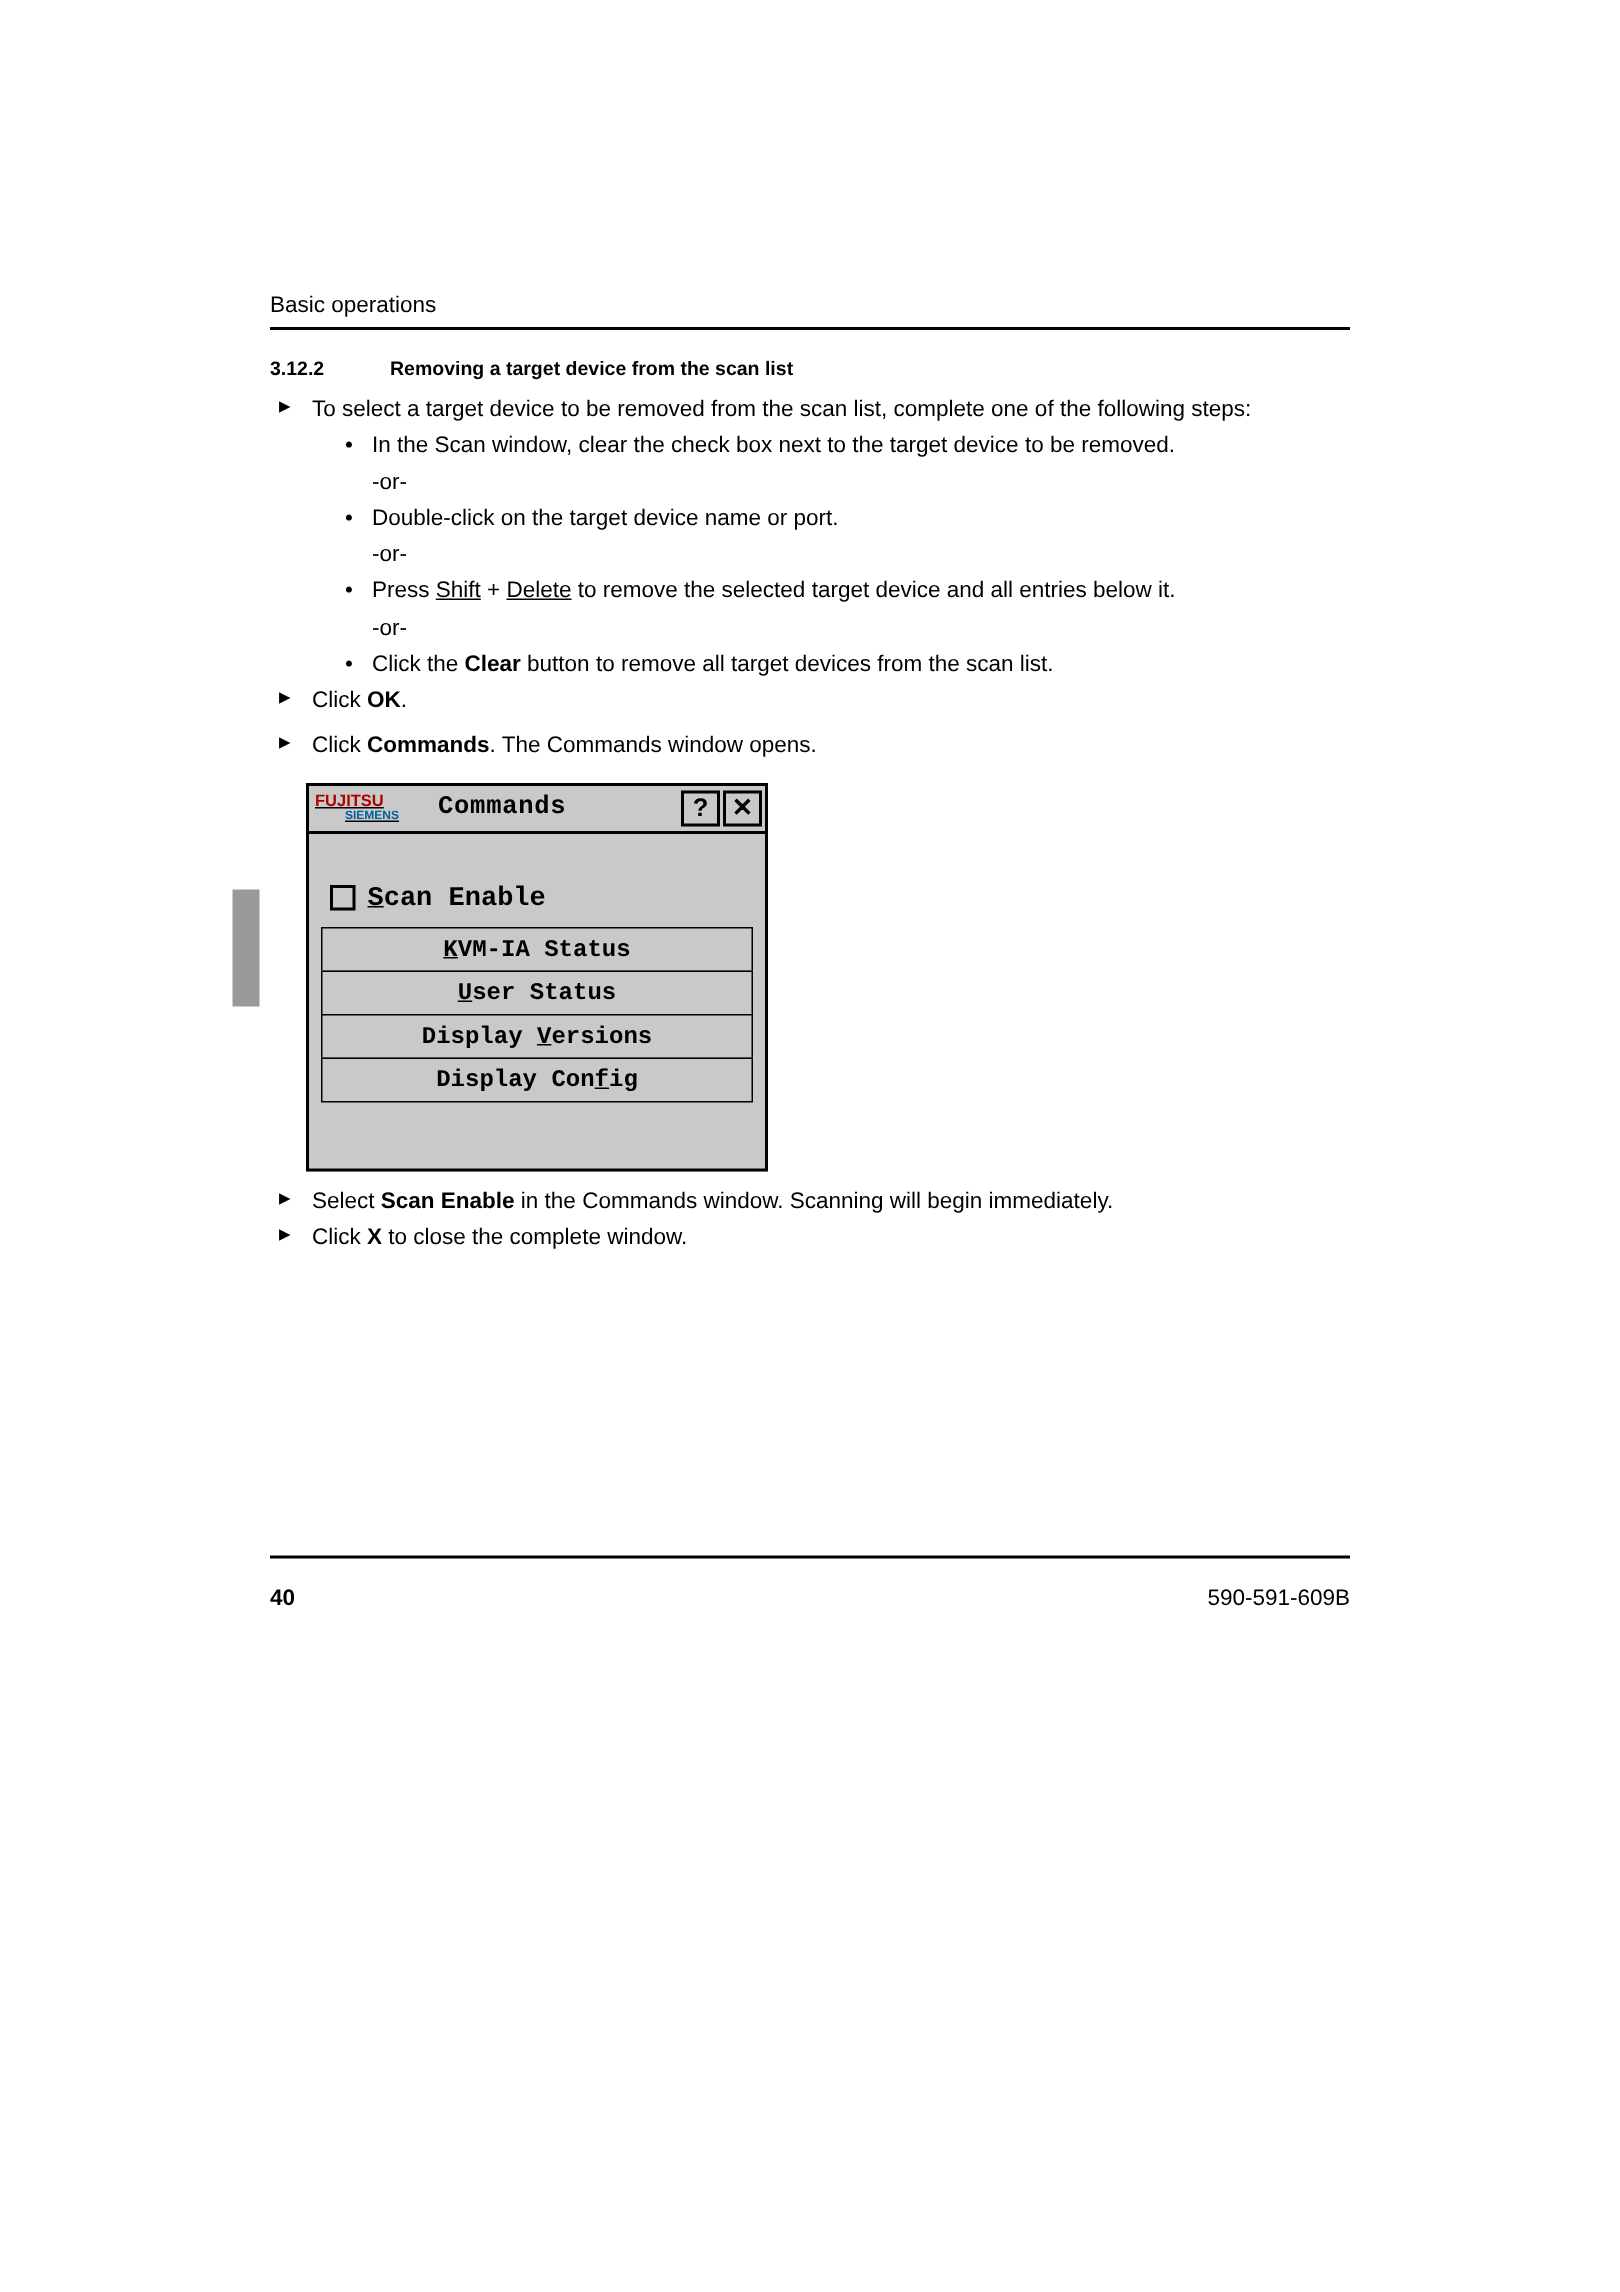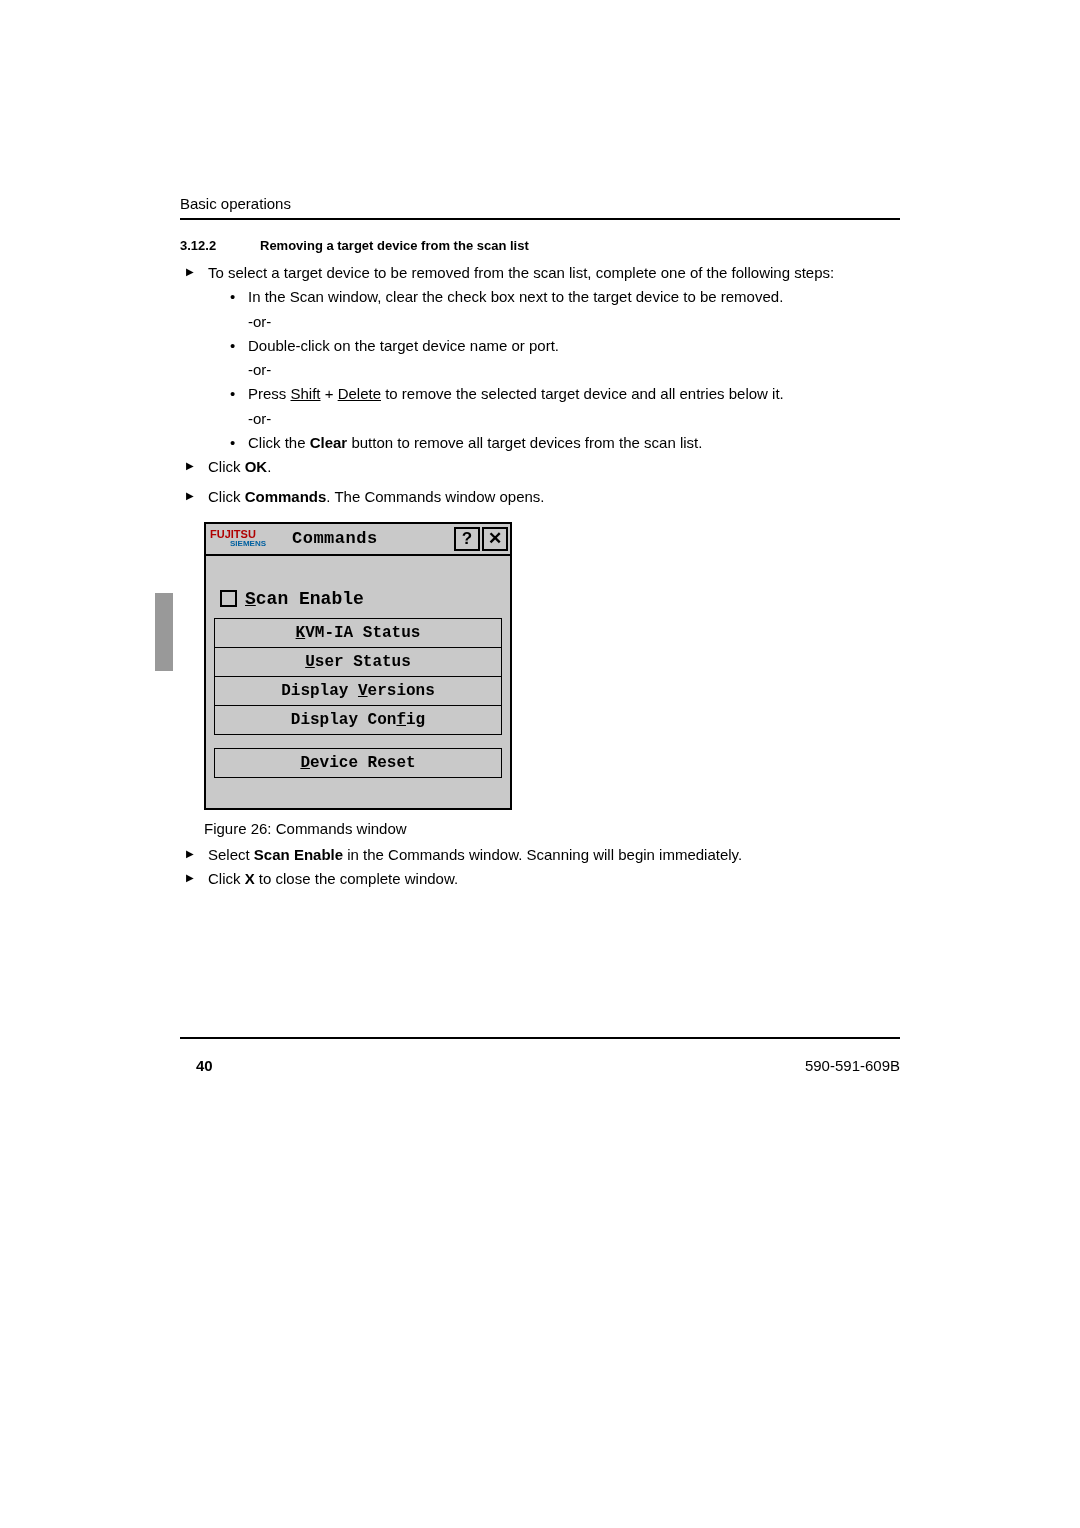--- a/index.html
+++ b/index.html
@@ -95,20 +95,21 @@
   .cmd-logo {
     width: 86px;
     height: 100%;
     display: flex;
     flex-direction: column;
     justify-content: center;
     padding-left: 4px;
     box-sizing: border-box;
     font-family: Arial, sans-serif;
     line-height: 0.9;
+    text-decoration: underline;
   }
   .cmd-logo .fuj { color: #b00000; font-weight: bold; font-size: 11px; }
   .cmd-logo .sie { color: #0060a0; font-weight: bold; font-size: 8px; padding-left: 20px; }
   .cmd-title {
     flex: 1;
     text-align: left;
     font-weight: bold;
     font-size: 17px;
     letter-spacing: 0.5px;
   }
@@ -179,21 +180,21 @@
   .footer-rule {
     position: absolute;
     left: 180px;
     right: 180px;
     bottom: 370px;
     border: none;
     border-top: 2.5px solid #000;
   }
   .footer {
     position: absolute;
-    left: 196px;
+    left: 180px;
     right: 180px;
     bottom: 342px;
     display: flex;
     justify-content: space-between;
     font-size: 15px;
   }
   .footer .pagenum { font-weight: bold; }
 </style>
 </head>
 <body>
@@ -267,30 +268,26 @@
         </div>
         <div class="cmd-row center">
           <span>Display </span><span class="underline">V</span><span>ersions</span>
         </div>
         <div class="cmd-row center">
           <span>Display Con</span><span class="underline">f</span><span>ig</span>
         </div>
 
         <div class="group-gap"></div>
 
-        <div class="cmd-row center">
-          <span class="underline">D</span><span>evice Reset</span>
-        </div>
 
         <div class="cmd-spacer"></div>
       </div>
     </div>
   </div>
 
-  <div class="figure-caption">Figure 26: Commands window</div>
 
   <ul class="step-list">
     <li>
       <span>Select </span><span class="bold">Scan Enable</span><span> in the Commands window. Scanning will begin immediately.</span>
     </li>
     <li>
       <span>Click </span><span class="bold">X</span><span> to close the complete window.</span>
     </li>
   </ul>
 

